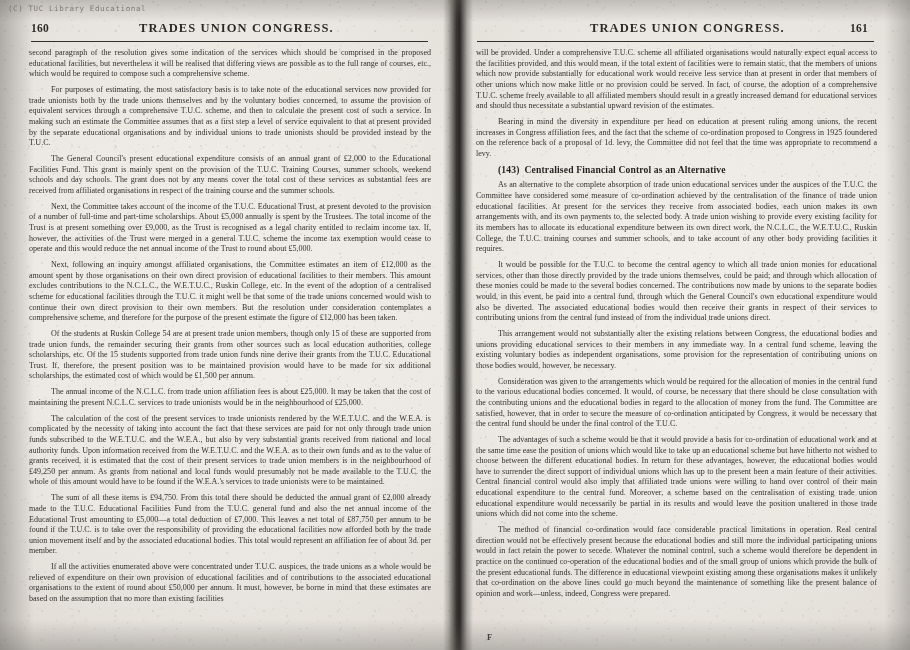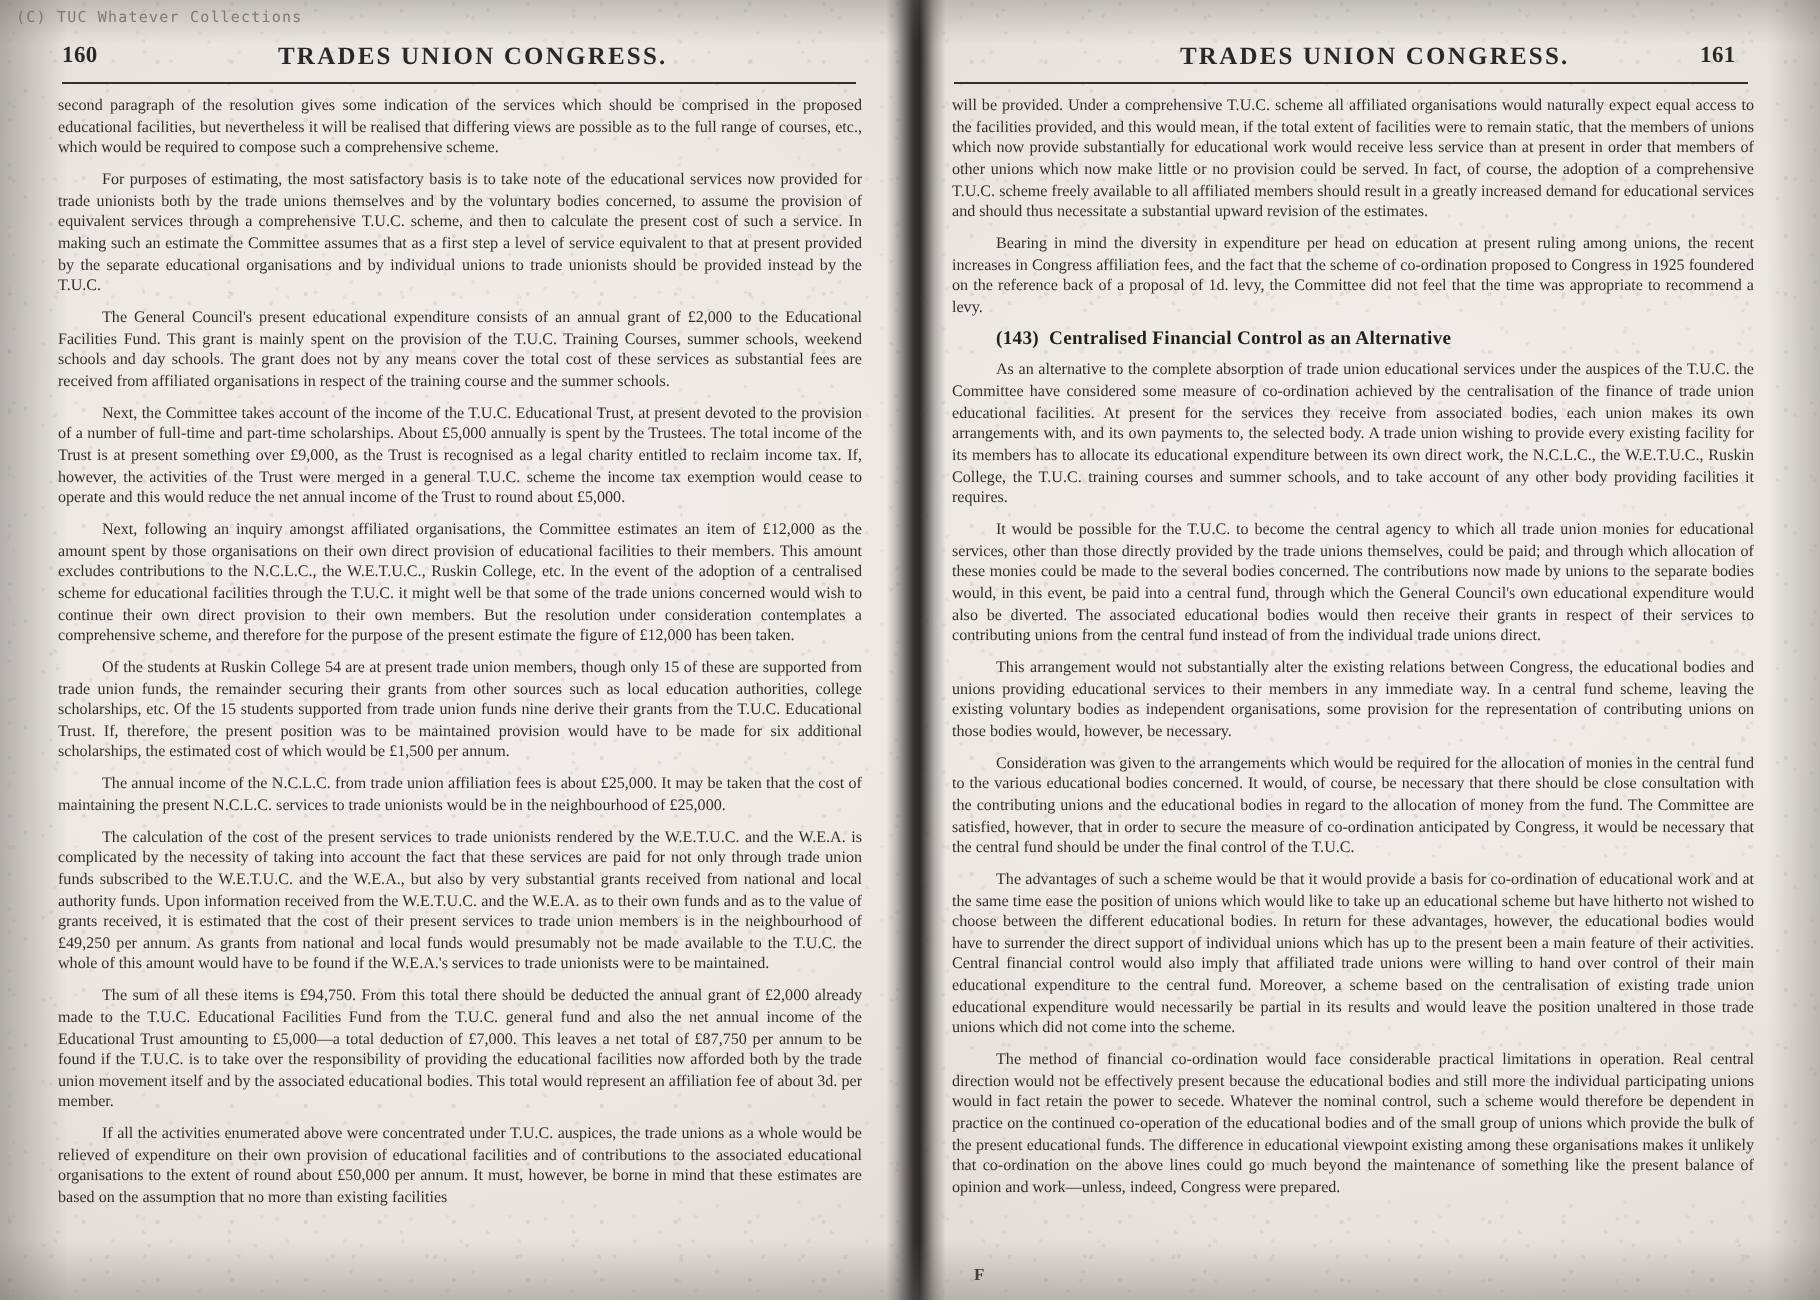--- a/index.html
+++ b/index.html
@@ -235,15 +235,15 @@
     <p>The advantages of such a scheme would be that it would provide a basis for co-ordination of educational work and at the same time ease the position of unions which would like to take up an educational scheme but have hitherto not wished to choose between the different educational bodies. In return for these advantages, however, the educational bodies would have to surrender the direct support of individual unions which has up to the present been a main feature of their activities. Central financial control would also imply that affiliated trade unions were willing to hand over control of their main educational expenditure to the central fund. Moreover, a scheme based on the centralisation of existing trade union educational expenditure would necessarily be partial in its results and would leave the position unaltered in those trade unions which did not come into the scheme.</p>
     <p>The method of financial co-ordination would face considerable practical limitations in operation. Real central direction would not be effectively present because the educational bodies and still more the individual participating unions would in fact retain the power to secede. Whatever the nominal control, such a scheme would therefore be dependent in practice on the continued co-operation of the educational bodies and of the small group of unions which provide the bulk of the present educational funds. The difference in educational viewpoint existing among these organisations makes it unlikely that co-ordination on the above lines could go much beyond the maintenance of something like the present balance of opinion and work—unless, indeed, Congress were prepared.</p>
   </div>
 
   <div class="sigmark">F</div>
 
   <div class="gutter"></div>
   <div class="vignette"></div>
   <div class="softfocus"></div>
 
-  <div class="watermark">(C) TUC Whatever Collections</div>
+  <div class="watermark">(C) TUC Library Educational</div>
 
 </div>
 
 </body></html>

